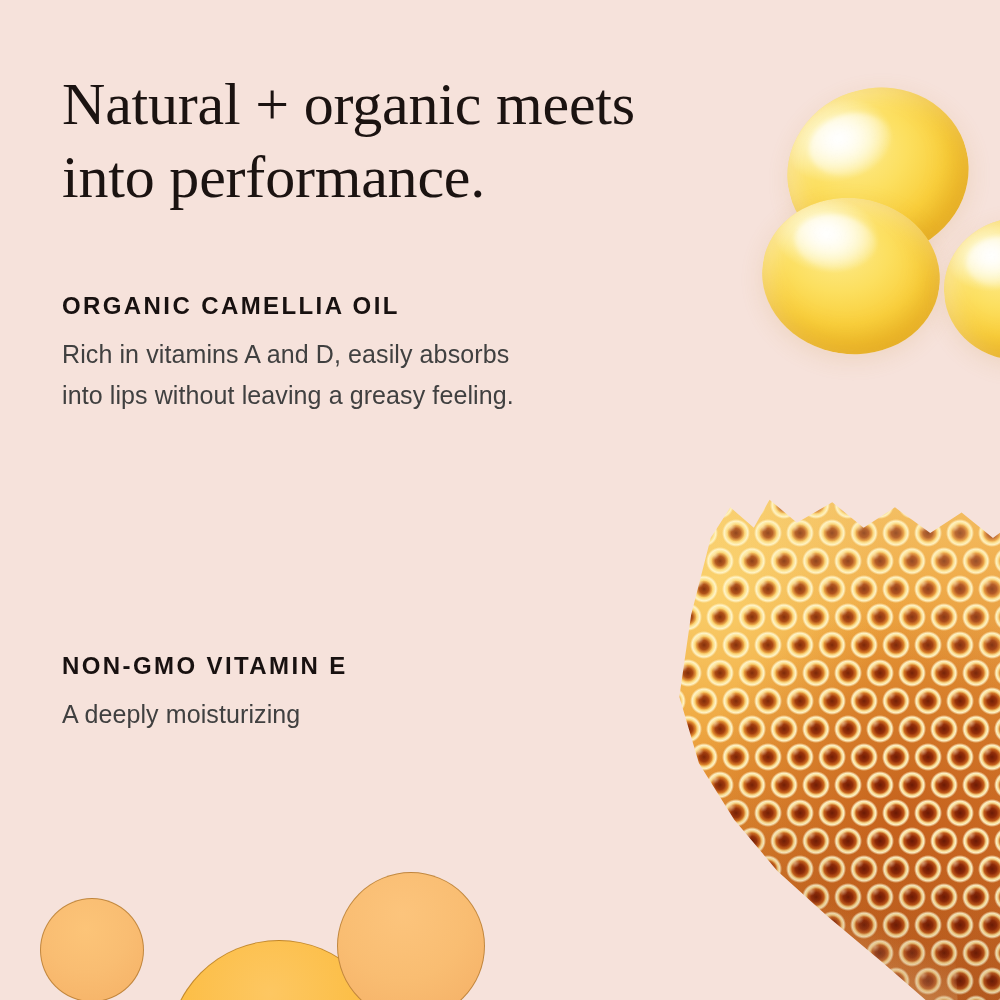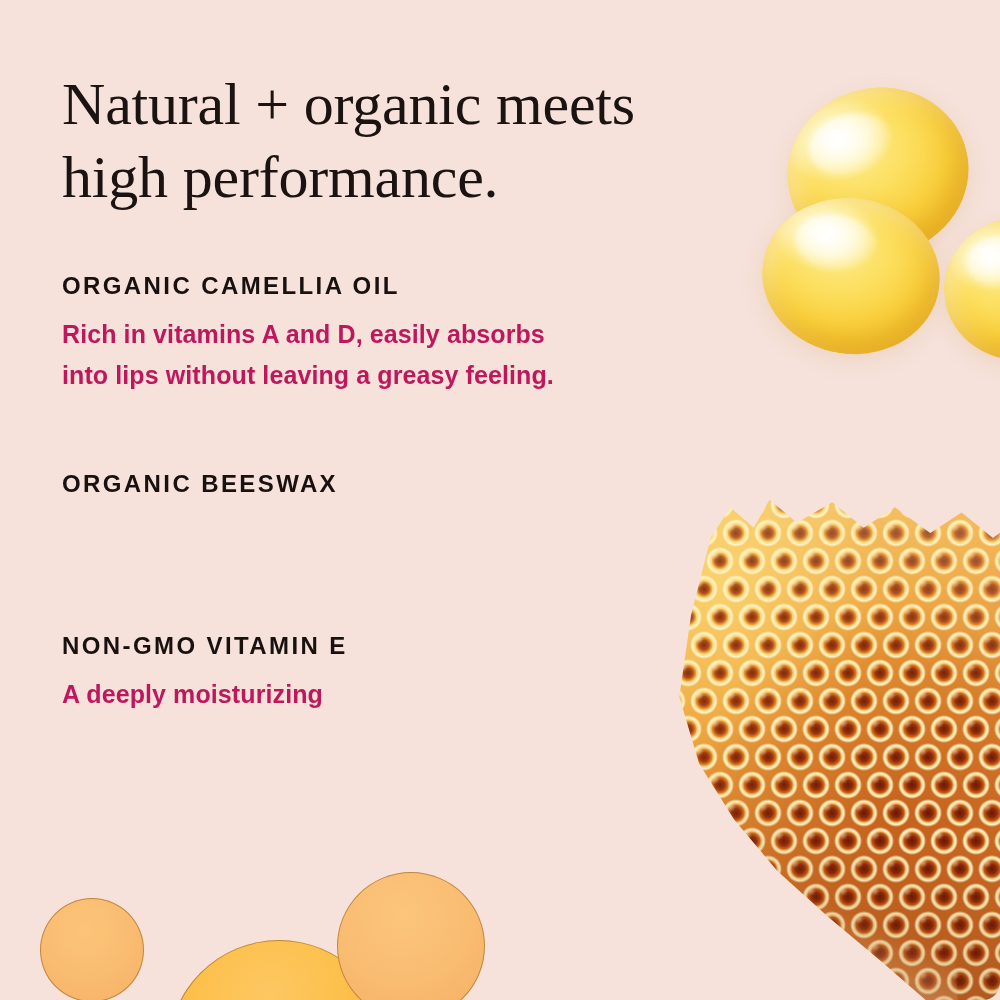--- a/index.html
+++ b/index.html
@@ -14,21 +14,20 @@
     background:#f6e2db;
     font-family:"Liberation Sans", sans-serif;
     position:relative;
   }
 
   #stage {
     position:relative;
     width:1000px; height:1000px;
     background:#f6e2db;
     overflow:hidden;
-    border-radius:17px;
   }
 
   
   .art { position:absolute; pointer-events:none; }
 
   
   .droplet-gloss {
     position:absolute;
     border-radius:50%;
     background:
@@ -170,41 +169,41 @@
     top:68px; left:0;
     width:690px;
     font-family:"Liberation Serif", "DejaVu Serif", serif;
     font-size:60px;
     font-weight:400;
     line-height:1.22;
     letter-spacing:-.2px;
     color:#1b1311;
   }
 
-  .ingredient { position:absolute; left:0; width:690px; }
+  .ingredient { position:absolute; left:0; width:690px;margin-top:20px; }
   #ing-0 { top:272px; }
   #ing-1 { top:470px; }
   #ing-2 { top:632px; }
 
   .ing-title {
     font-family:"Liberation Sans", sans-serif;
     font-size:24px;
     font-weight:700;
     letter-spacing:2.4px;
     color:#181110;
     margin-bottom:14px;
     white-space:nowrap;
   }
   .ing-body {
     font-family:"Liberation Sans", sans-serif;
     font-size:25px;
-    font-weight:700;
+    font-weight:400;
     line-height:1.62;
     letter-spacing:.1px;
-    color:#be185d;
+    color:#404040;
   }
   .ing-body > span { display:block; }
 </style>
 </head>
 <body>
 
 <div id="stage">
 
   <div class="art">
 
@@ -223,33 +222,32 @@
       <div class="comb-spec"></div>
       <div class="comb-shade"></div>
       <div class="comb-rim"></div>
     </div>
   </div>
 
   <div id="content">
 
     <h1 id="headline">
       <span>Natural + organic meets</span><br>
-      <span>high performance.</span>
+      <span>into performance.</span>
     </h1>
 
     <div class="ingredient" id="ing-0">
       <div class="ing-title">ORGANIC CAMELLIA OIL</div>
       <div class="ing-body">
         <span>Rich in vitamins A and D, easily absorbs</span>
         <span>into lips without leaving a greasy feeling.</span>
       </div>
     </div>
 
     <div class="ingredient" id="ing-1">
-      <div class="ing-title">ORGANIC BEESWAX</div>
       <div class="ing-body">
       </div>
     </div>
 
     <div class="ingredient" id="ing-2">
       <div class="ing-title">NON-GMO VITAMIN E</div>
       <div class="ing-body">
         <span>A deeply moisturizing</span>
       </div>
     </div>

